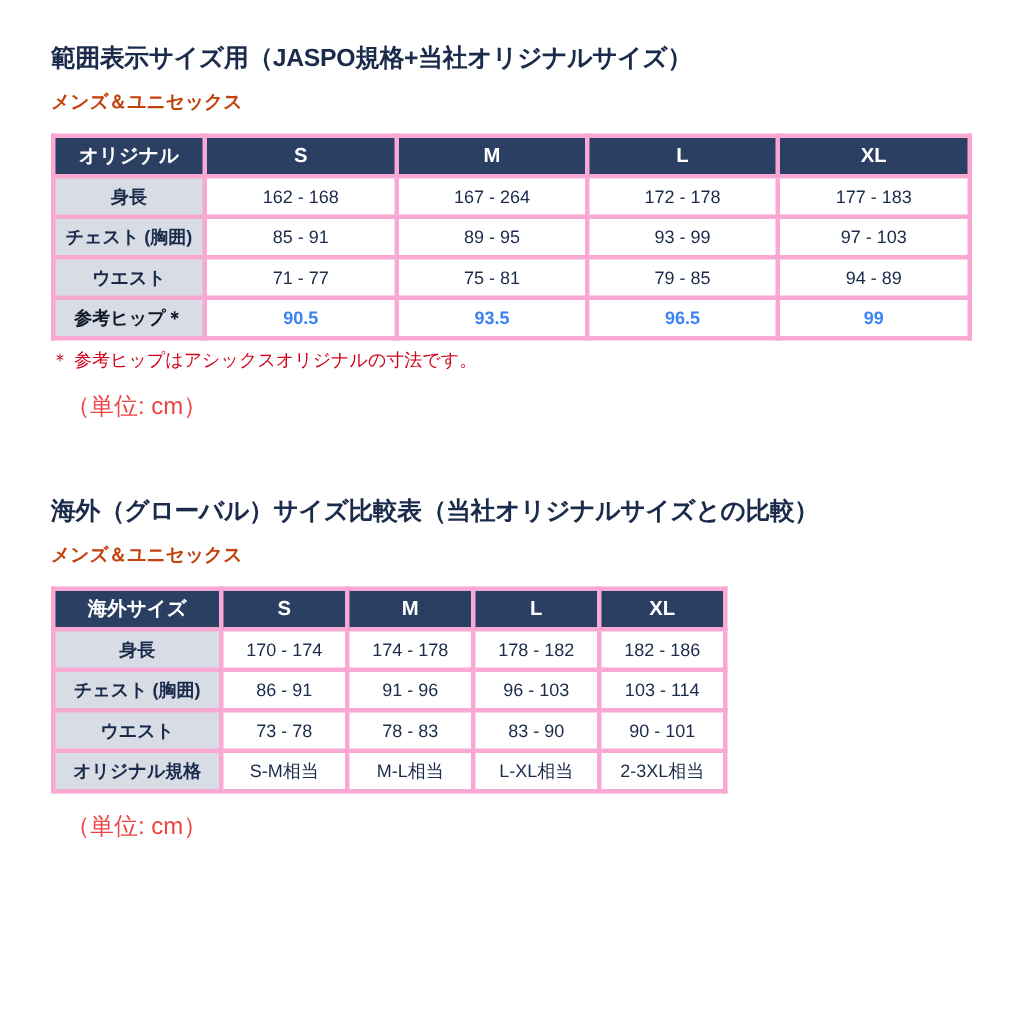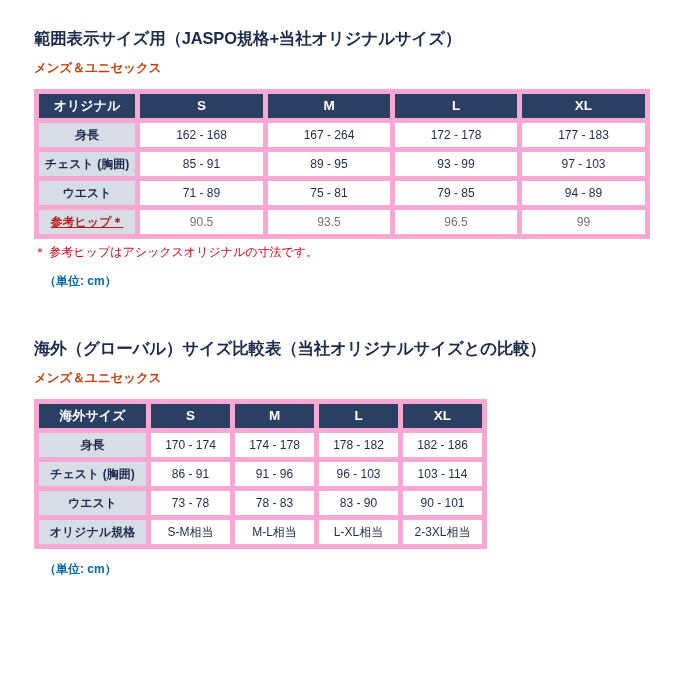--- a/index.html
+++ b/index.html
@@ -38,21 +38,21 @@
     color: #c2410c;
     margin: 0 0 12px 0;
   }
   table.size-table {
     border-collapse: collapse;
     table-layout: fixed;
     font-size: 12px;
     color: #1b2b4b;
   }
   table.size-table td {
-    border: 5px solid #f9a8d4;
+    border: 3px solid #f9a8d4;
     text-align: center;
     vertical-align: middle;
     padding: 0;
     height: 24px;
     line-height: 24px;
   }
   
   .hdr-cell {
     background: #2b3f63;
     color: #ffffff;
@@ -72,41 +72,40 @@
     line-height: 25px;
   }
   .row-label {
     background: #d8dce4;
     font-weight: bold;
     text-align: left;
     padding-left: 8px;
     font-size: 12px;
   }
   .row-label.red {
-    color: #b91c1c;
-    text-decoration: underline;
+    color: #0f172a;
   }
   .data-cell {
     background: #ffffff;
     font-size: 12px;
   }
   .data-cell.red {
-    color: #737373;
+    color: #3b82f6;
+    font-weight: bold;
   }
   .note-line {
     font-size: 12px;
     color: #d0021b;
     text-align: left;
     margin: 5px 0 0 0;
   }
   .unit-line {
-    font-size: 12px;
-    color: #0369a1;
+    font-size: 16px;
+    color: #ef4444;
     margin: 12px 0 0 10px;
-    font-weight: bold;
   }
   
   .t1 { width: 611px; }
   .t1 col.c0 { width: 101px; }
   .t1 col.c1 { width: 128px; }
   .t1 col.c2 { width: 127px; }
   .t1 col.c3 { width: 127px; }
   .t1 col.c4 { width: 128px; }
   
   .t2 { width: 448px; }
@@ -152,21 +151,21 @@
         </tr>
         <tr>
           <td class="row-label">チェスト (胸囲)</td>
           <td class="data-cell">85 - 91</td>
           <td class="data-cell">89 - 95</td>
           <td class="data-cell">93 - 99</td>
           <td class="data-cell">97 - 103</td>
         </tr>
         <tr>
           <td class="row-label">ウエスト</td>
-          <td class="data-cell">71 - 89</td>
+          <td class="data-cell">71 - 77</td>
           <td class="data-cell">75 - 81</td>
           <td class="data-cell">79 - 85</td>
           <td class="data-cell">94 - 89</td>
         </tr>
         <tr>
           <td class="row-label red">参考ヒップ＊</td>
           <td class="data-cell red">90.5</td>
           <td class="data-cell red">93.5</td>
           <td class="data-cell red">96.5</td>
           <td class="data-cell red">99</td>

